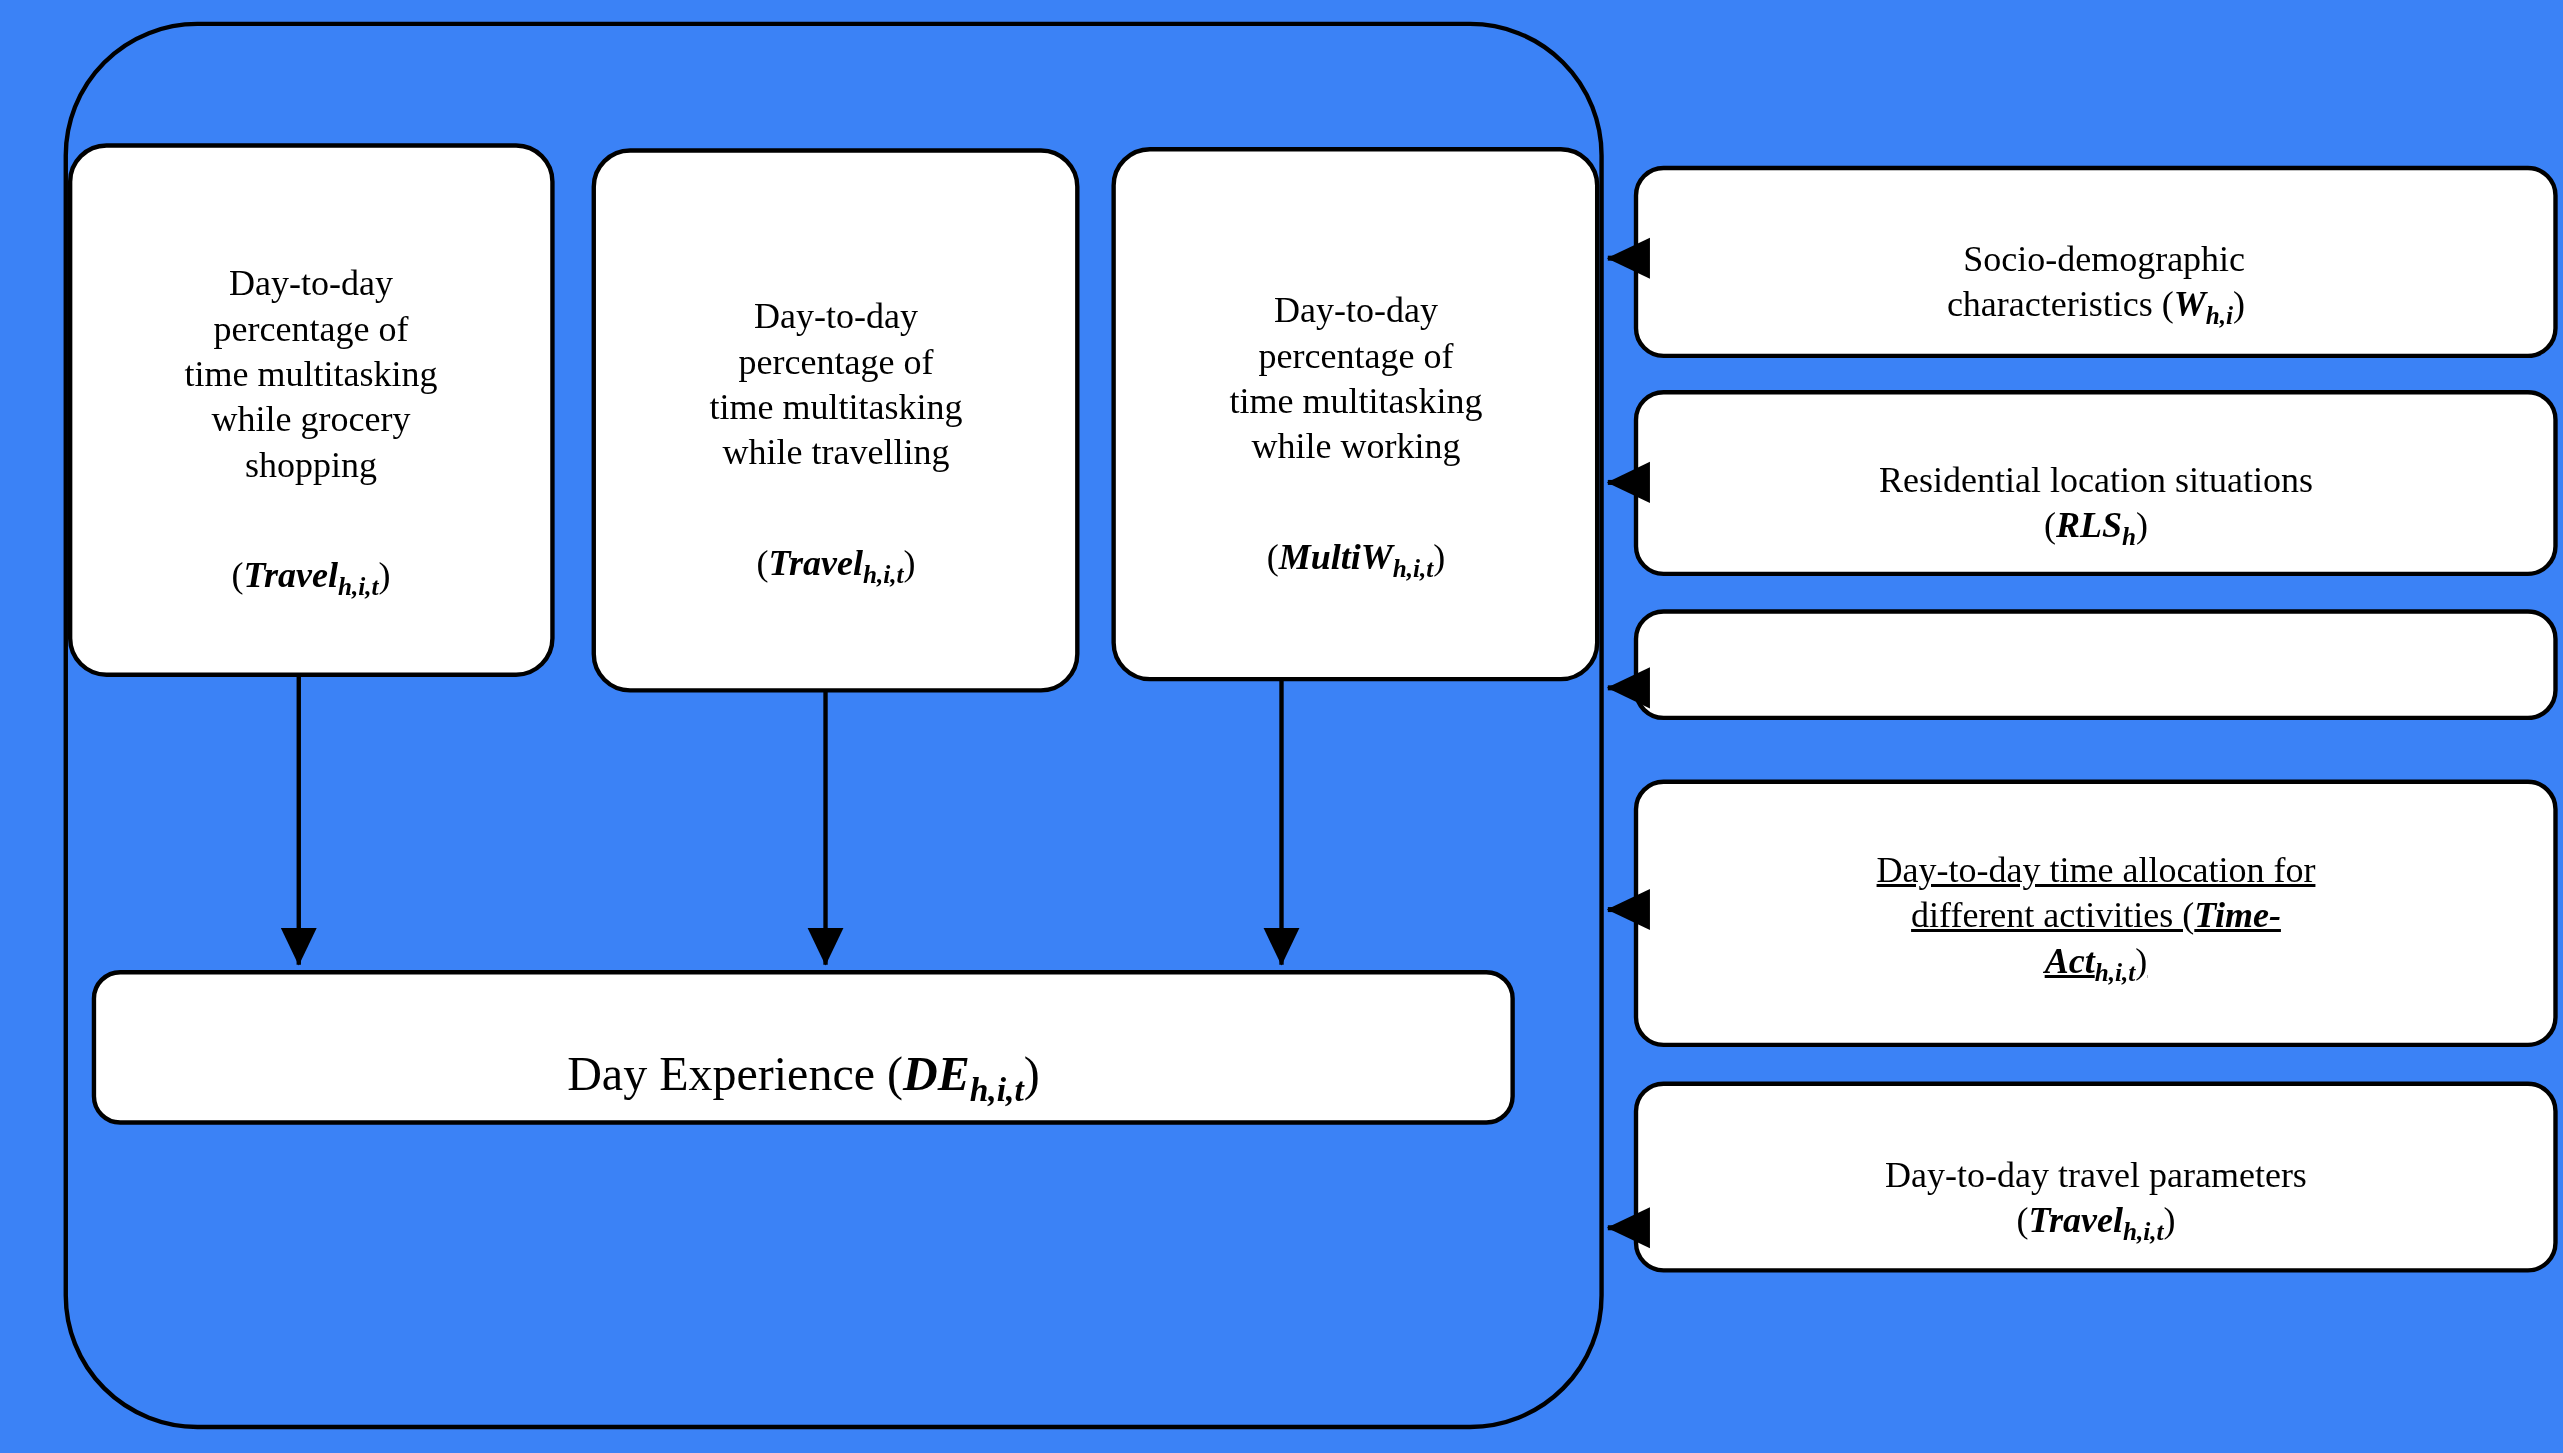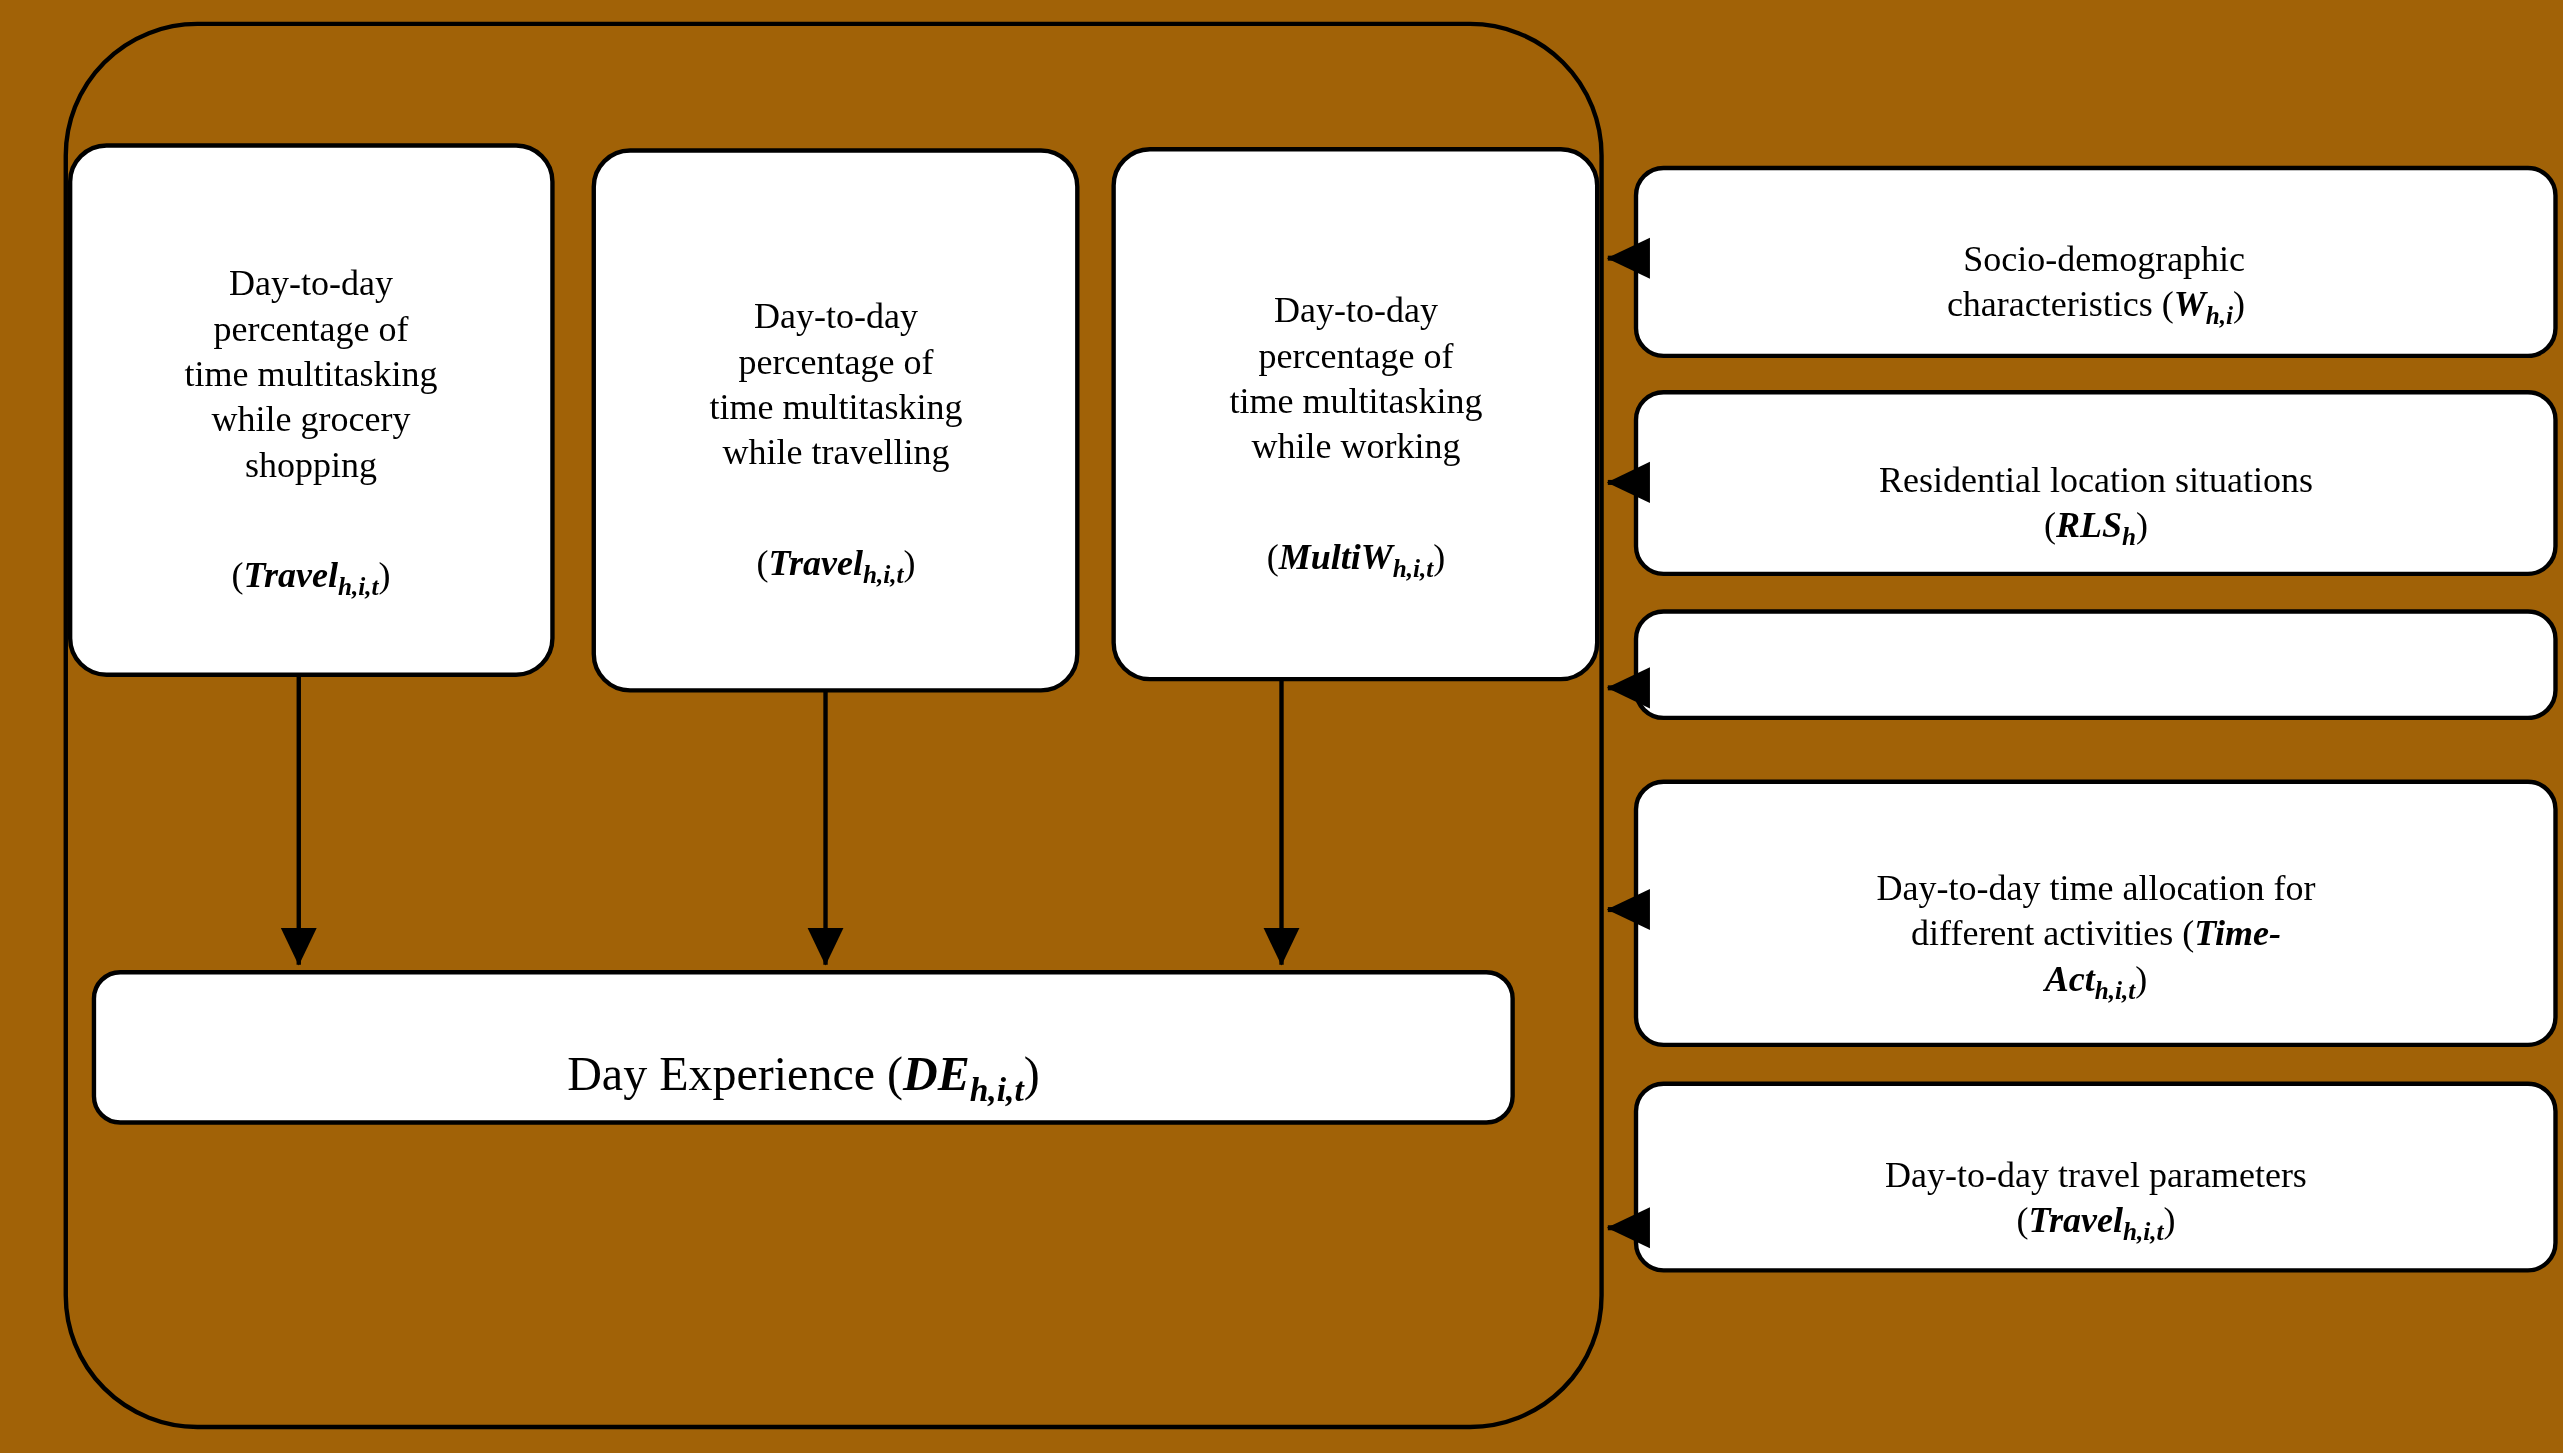--- a/index.html
+++ b/index.html
@@ -4,21 +4,21 @@
 <style>
   html, body {
     margin: 0;
     padding: 0;
     background: #ffffff;
   }
   #stage {
     position: relative;
     width: 2563px;
     height: 1454px;
-    background: #a16207;
+    background: #3b82f6;
     overflow: hidden;
     font-family: "Liberation Serif", "DejaVu Serif", serif;
   }
   svg.layer {
     position: absolute;
     left: 0;
     top: 0;
     width: 2563px;
     height: 1454px;
   }
@@ -135,21 +135,21 @@
   </div>
 
   <div class="boxtext t-right" style="left:1636px; top:392px; width:920px; height:182px;">
     <div>
       <span>Residential location situations
 (</span><span class="sym">RLS</span><span class="sub">h</span><span class="par">)</span>
     </div>
   </div>
 
 
-  <div class="boxtext t-right" style="left:1636px; top:782px; width:920px; height:263px;">
+  <div class="boxtext t-right" style="left:1636px; top:764px; width:920px; height:263px;text-decoration:underline;">
     <div>
       <span>Day-to-day time allocation for
 different activities (</span><span class="sym">Time-
 Act</span><span class="sub">h,i,t</span><span class="par">)</span>
     </div>
   </div>
 
   <div class="boxtext t-right" style="left:1636px; top:1084px; width:920px; height:187px;">
     <div>
       <span>Day-to-day travel parameters

